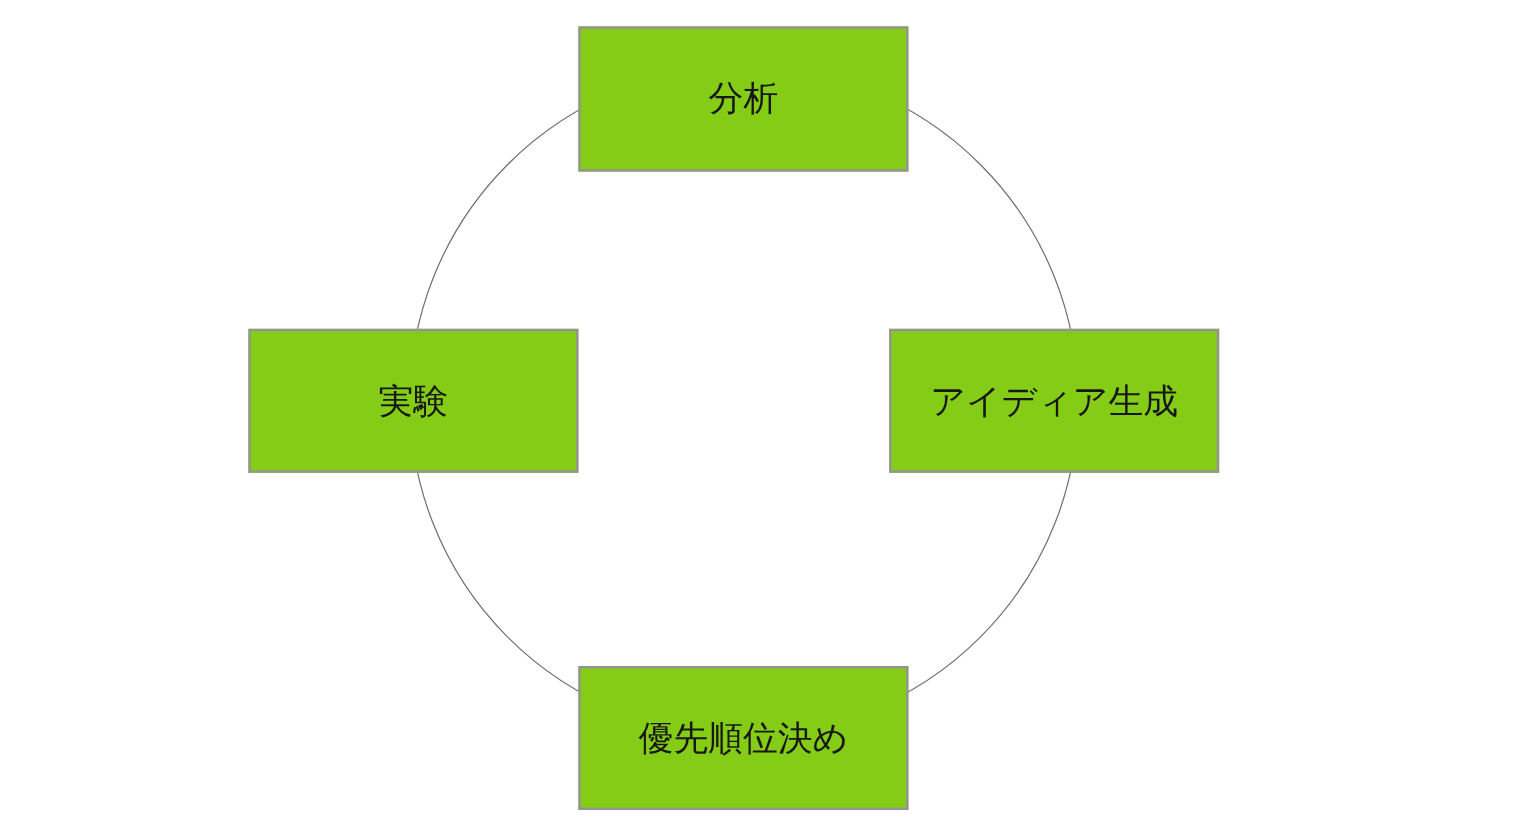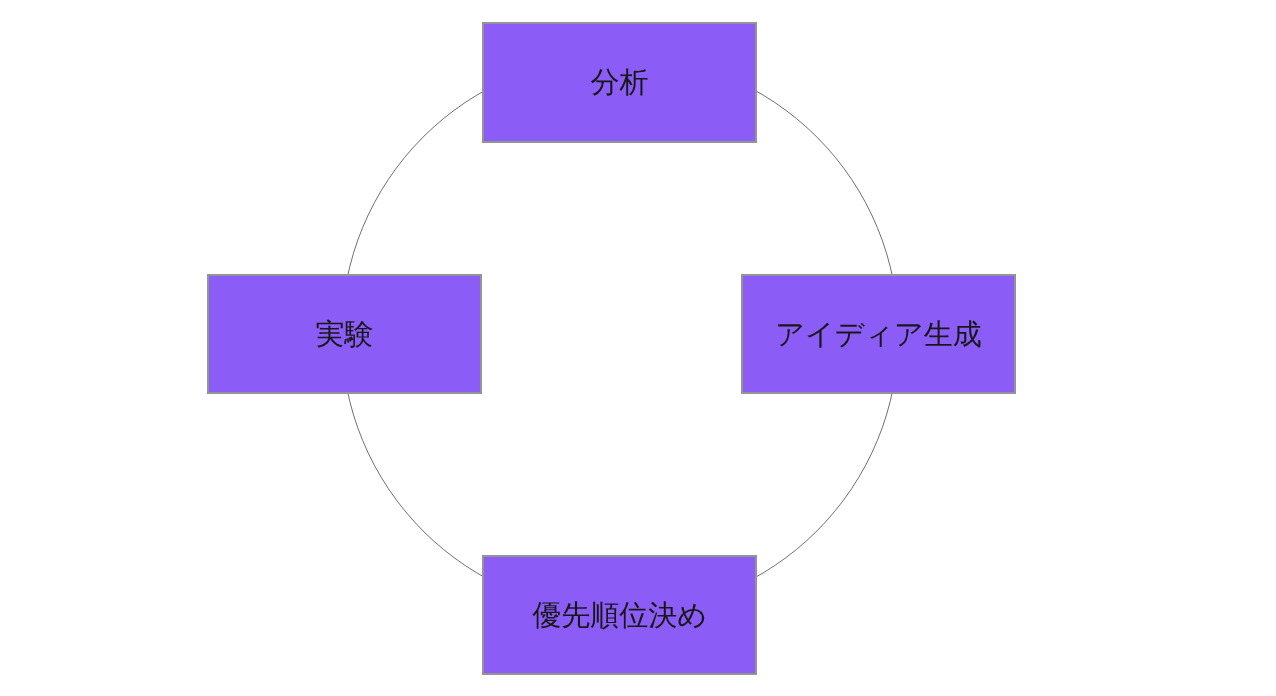--- a/index.html
+++ b/index.html
@@ -23,21 +23,21 @@
     height: 558px;
     border: 1px solid #6f6f6f;
     border-radius: 50%;
     box-sizing: border-box;
     background: transparent;
   }
   .node {
     position: absolute;
     width: 275px;
     height: 120px;
-    background: #8b5cf6;
+    background: #84cc16;
     border: 2px solid #949494;
     box-sizing: border-box;
     display: flex;
     align-items: center;
     justify-content: center;
   }
   .node-top    { left: 482px; top: 22px;  height: 121px; }
   .node-right  { left: 741px; top: 274px; }
   .node-bottom { left: 482px; top: 555px; }
   .node-left   { left: 207px; top: 274px; }

